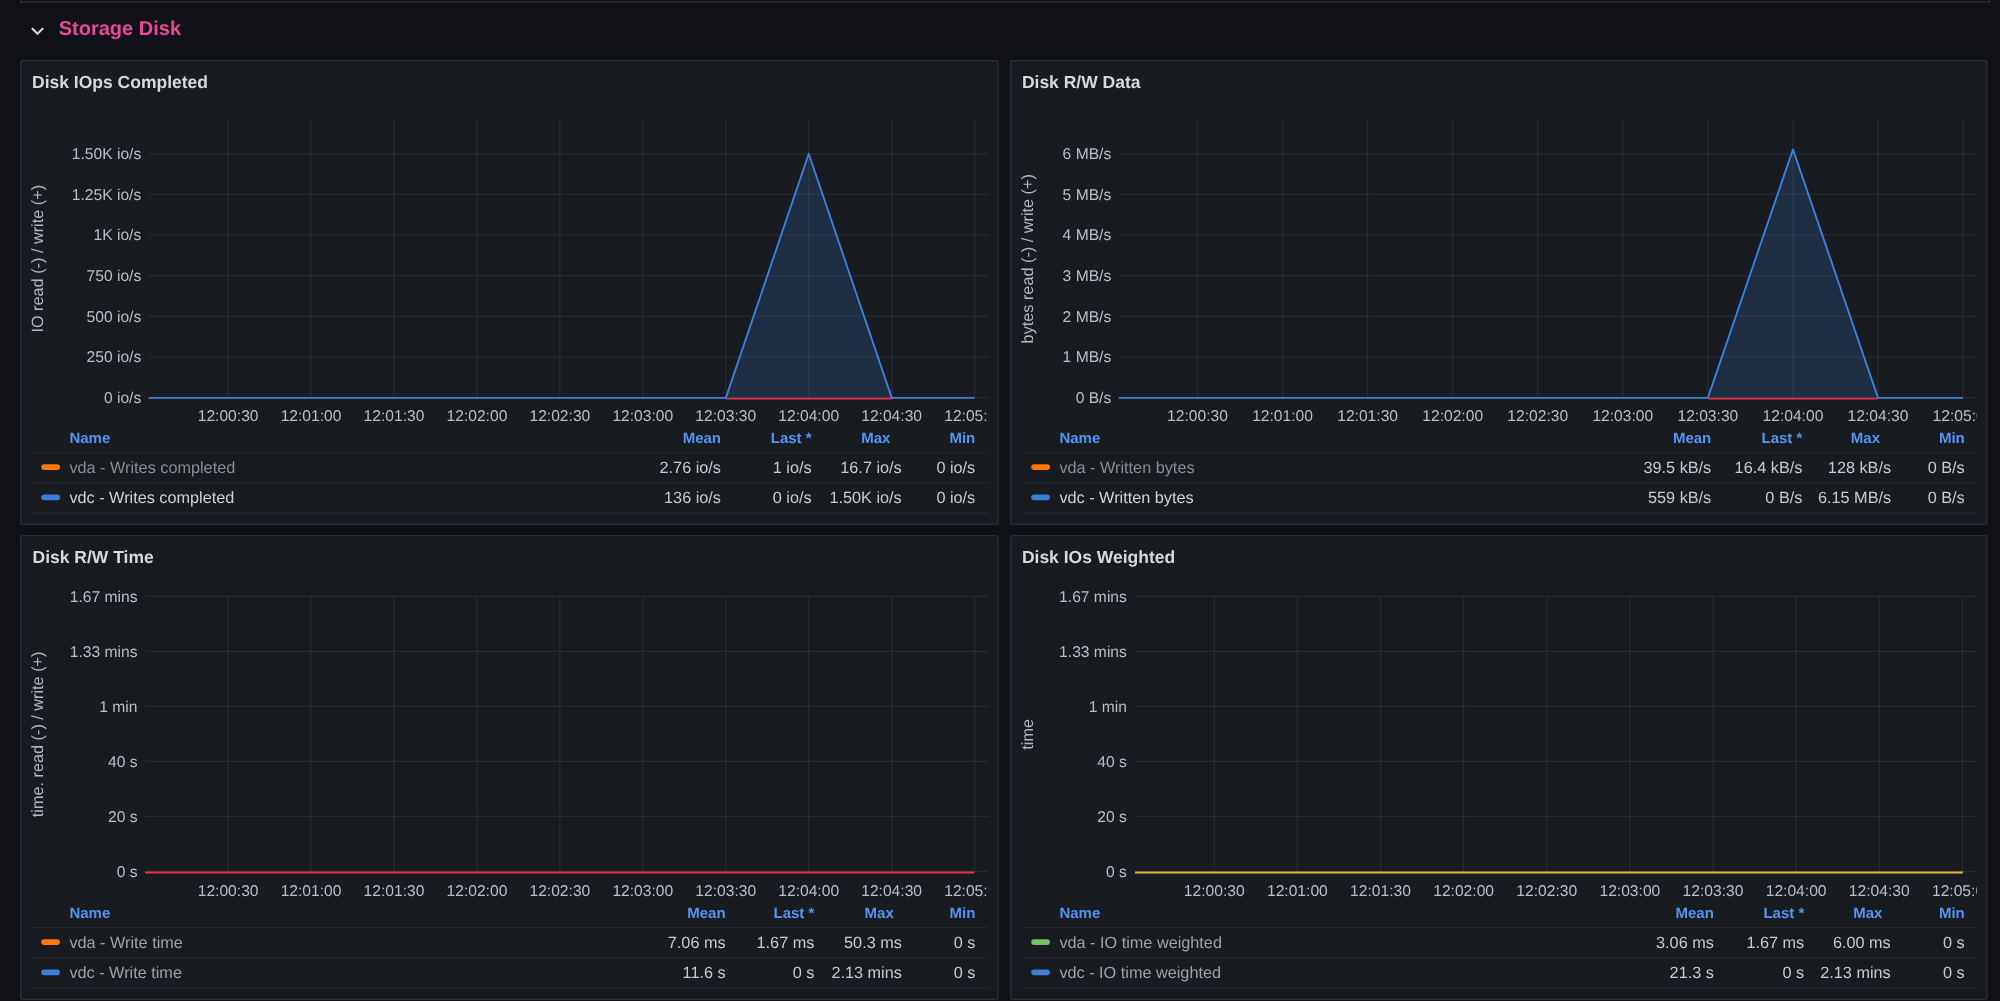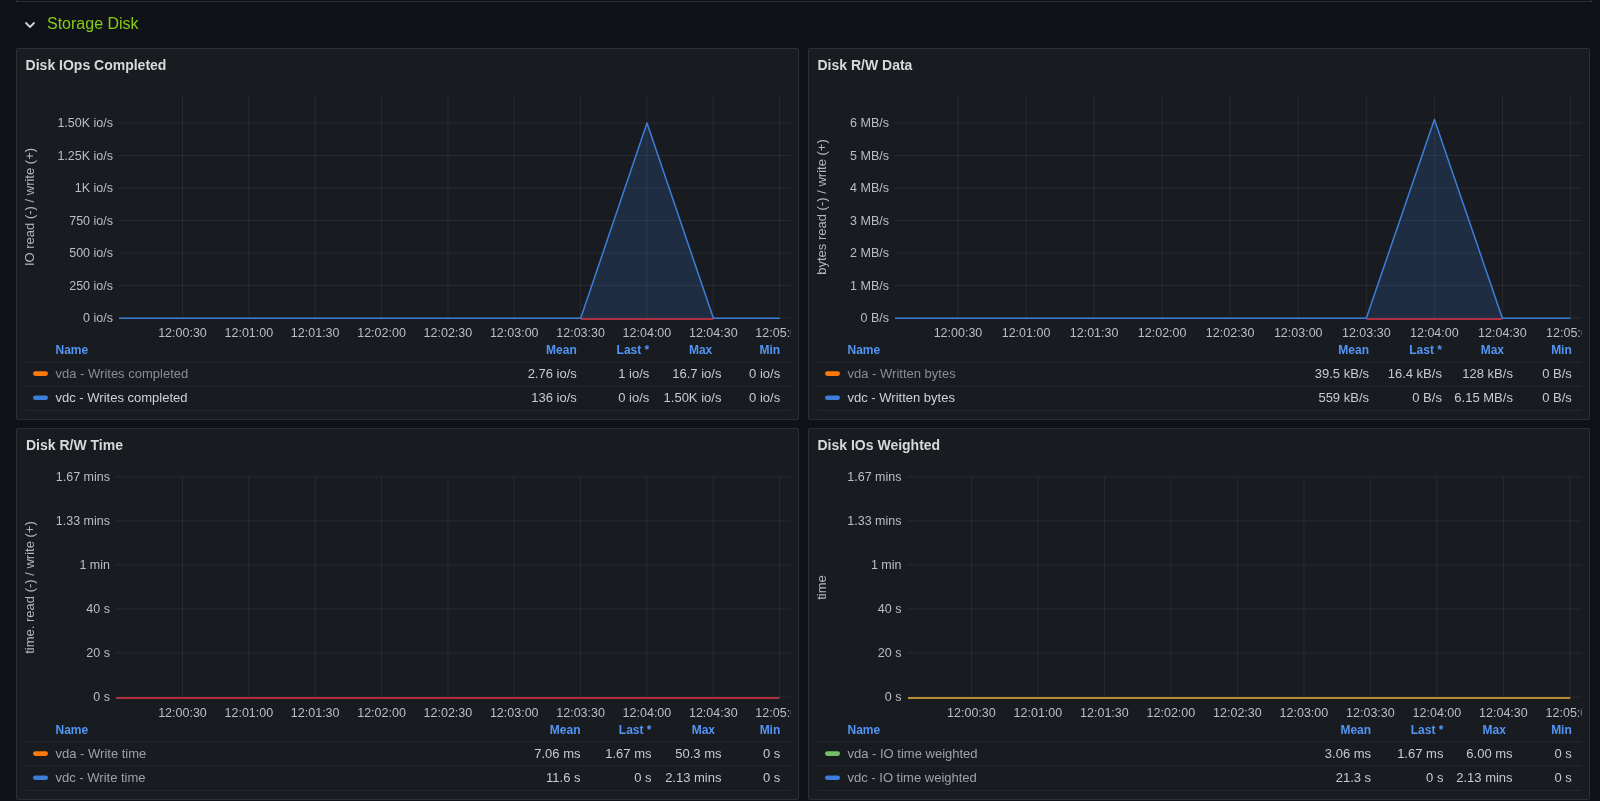--- a/index.html
+++ b/index.html
@@ -1,20 +1,20 @@
 <!DOCTYPE html>
 <html><head><meta charset="utf-8"><style>
 html,body{margin:0;padding:0;background:#111217;width:1600px;height:801px;overflow:hidden;}
 body{font-family:"Liberation Sans", sans-serif;position:relative;}
 </style></head><body>
 <div style="position:absolute;left:16px;top:0;width:1574px;height:1px;border-bottom:1px solid #2c3036;border-left:1px solid #2c3036;border-right:1px solid #2c3036;box-sizing:content-box;"></div>
 <svg style="position:absolute;left:24px;top:19px;" width="12" height="12" viewBox="0 0 12 12">
     <path d="M 2 4 L 6 8 L 10 4" fill="none" stroke="#cfd0d6" stroke-width="1.8" stroke-linecap="round" stroke-linejoin="round"></path>
   </svg>
-<div style="position:absolute;left:47px;top:15px;font-size:16px;font-weight:normal;color:#84cc16;">Storage Disk</div>
+<div style="position:absolute;left:47px;top:15px;font-size:16px;font-weight:bold;color:#ec4899;">Storage Disk</div>
 <div style="position:absolute;left:16px;top:48px;width:783px;height:372px;background:#181b1f;border:1px solid #2c3036;border-radius:2px;box-sizing:border-box;"></div>
 <svg style="position:absolute;left:16px;top:48px;" width="783" height="372" viewBox="0 0 783 372" font-family="Liberation Sans, sans-serif">
 <defs>
       <clipPath id="clipa">
         <rect x="0" y="0" width="774.5" height="372"></rect>
       </clipPath>
     </defs>
 <text x="9.6" y="22" font-size="14" fill="#d8d9da" text-anchor="start" font-weight="bold">Disk IOps Completed</text>
 <line x1="103" y1="75" x2="774.5" y2="75" stroke="rgba(204,204,220,0.085)" stroke-width="1"></line>
 <line x1="103" y1="107.5" x2="774.5" y2="107.5" stroke="rgba(204,204,220,0.085)" stroke-width="1"></line>

